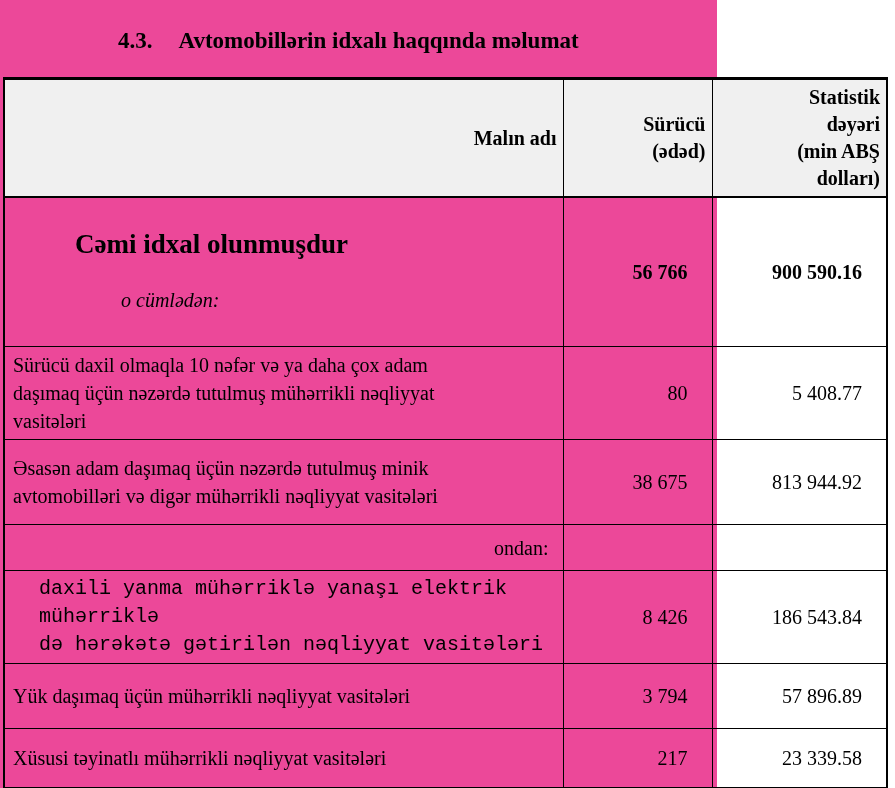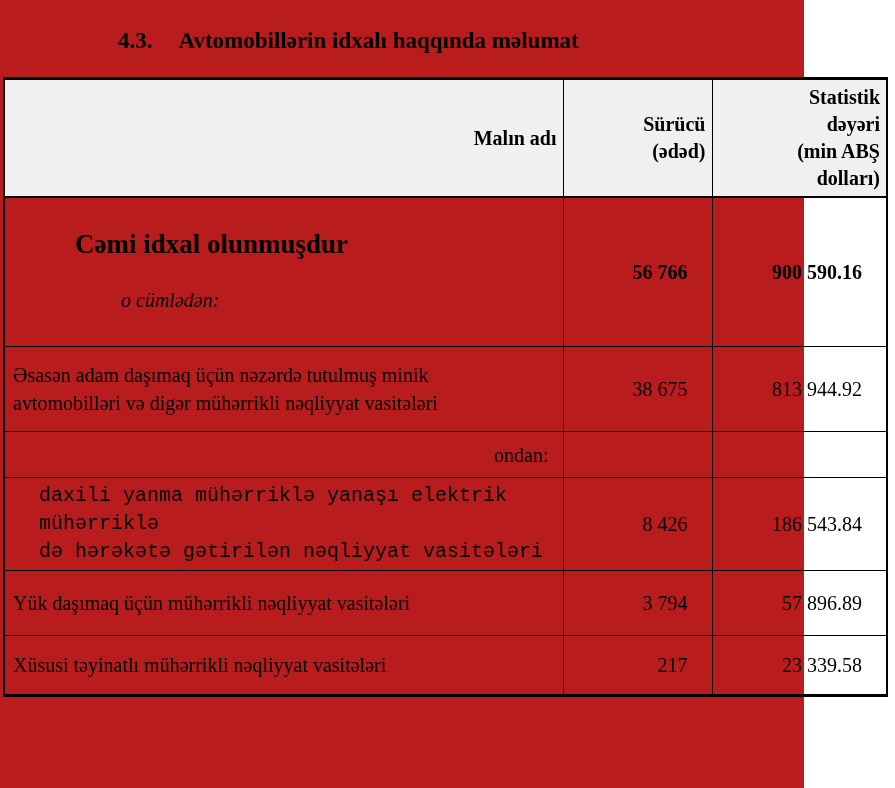--- a/index.html
+++ b/index.html
@@ -7,23 +7,23 @@
     padding: 0;
     background: #ffffff;
     width: 895px;
     height: 788px;
     font-family: "Liberation Serif", serif;
     color: #000;
     overflow: hidden;
   }
   .page {
     position: relative;
-    width: 804px;
+    width: 717px;
     height: 788px;
-    background: #b91c1c;
+    background: #ec4899;
   }
   .doc-title {
     position: absolute;
     top: 28px;
     left: 118px;
     font-weight: bold;
     font-size: 23px;
     white-space: nowrap;
   }
   .doc-title .num {
@@ -125,20 +125,27 @@
     <tbody>
       <tr class="total-row h-r0">
         <td class="name-cell">
           <div class="total-label">Cəmi idxal olunmuşdur</div>
           <div class="total-sublabel">o cümlədən:</div>
         </td>
         <td class="num-cell">56 766</td>
         <td class="num-cell">900 590.16</td>
       </tr>
 
+      <tr class="h-r1">
+        <td class="name-cell">Sürücü daxil olmaqla 10 nəfər və ya daha çox adam
+daşımaq üçün nəzərdə tutulmuş mühərrikli nəqliyyat
+vasitələri</td>
+        <td class="num-cell">80</td>
+        <td class="num-cell">5 408.77</td>
+      </tr>
 
       <tr class="h-r2">
         <td class="name-cell">Əsasən adam daşımaq üçün nəzərdə tutulmuş minik
 avtomobilləri və digər mühərrikli nəqliyyat vasitələri</td>
         <td class="num-cell">38 675</td>
         <td class="num-cell">813 944.92</td>
       </tr>
 
       <tr class="h-r3">
         <td class="name-cell center-cell">ondan:</td>

